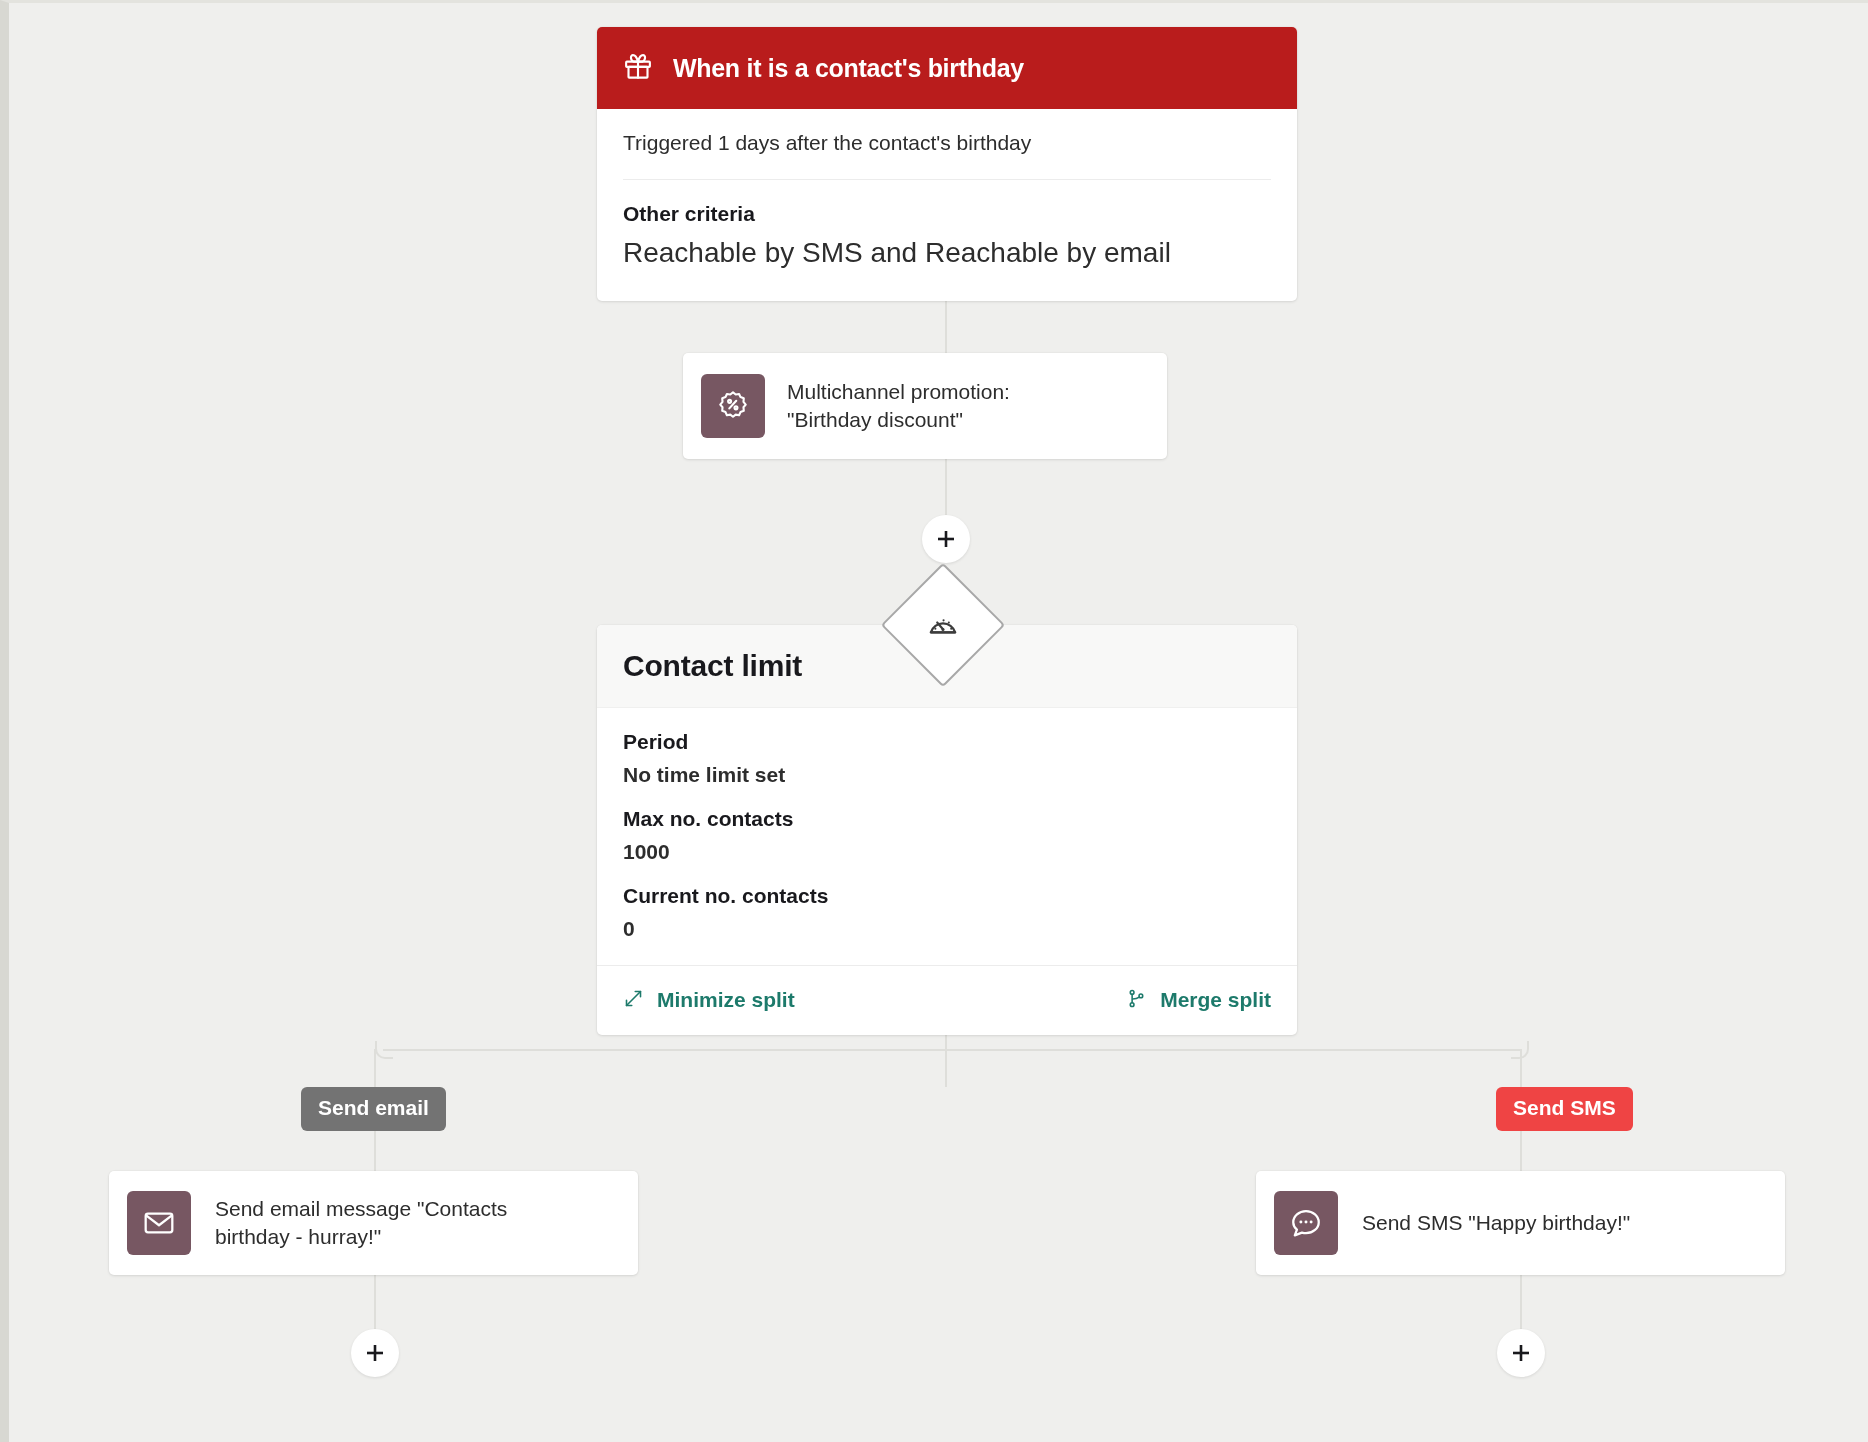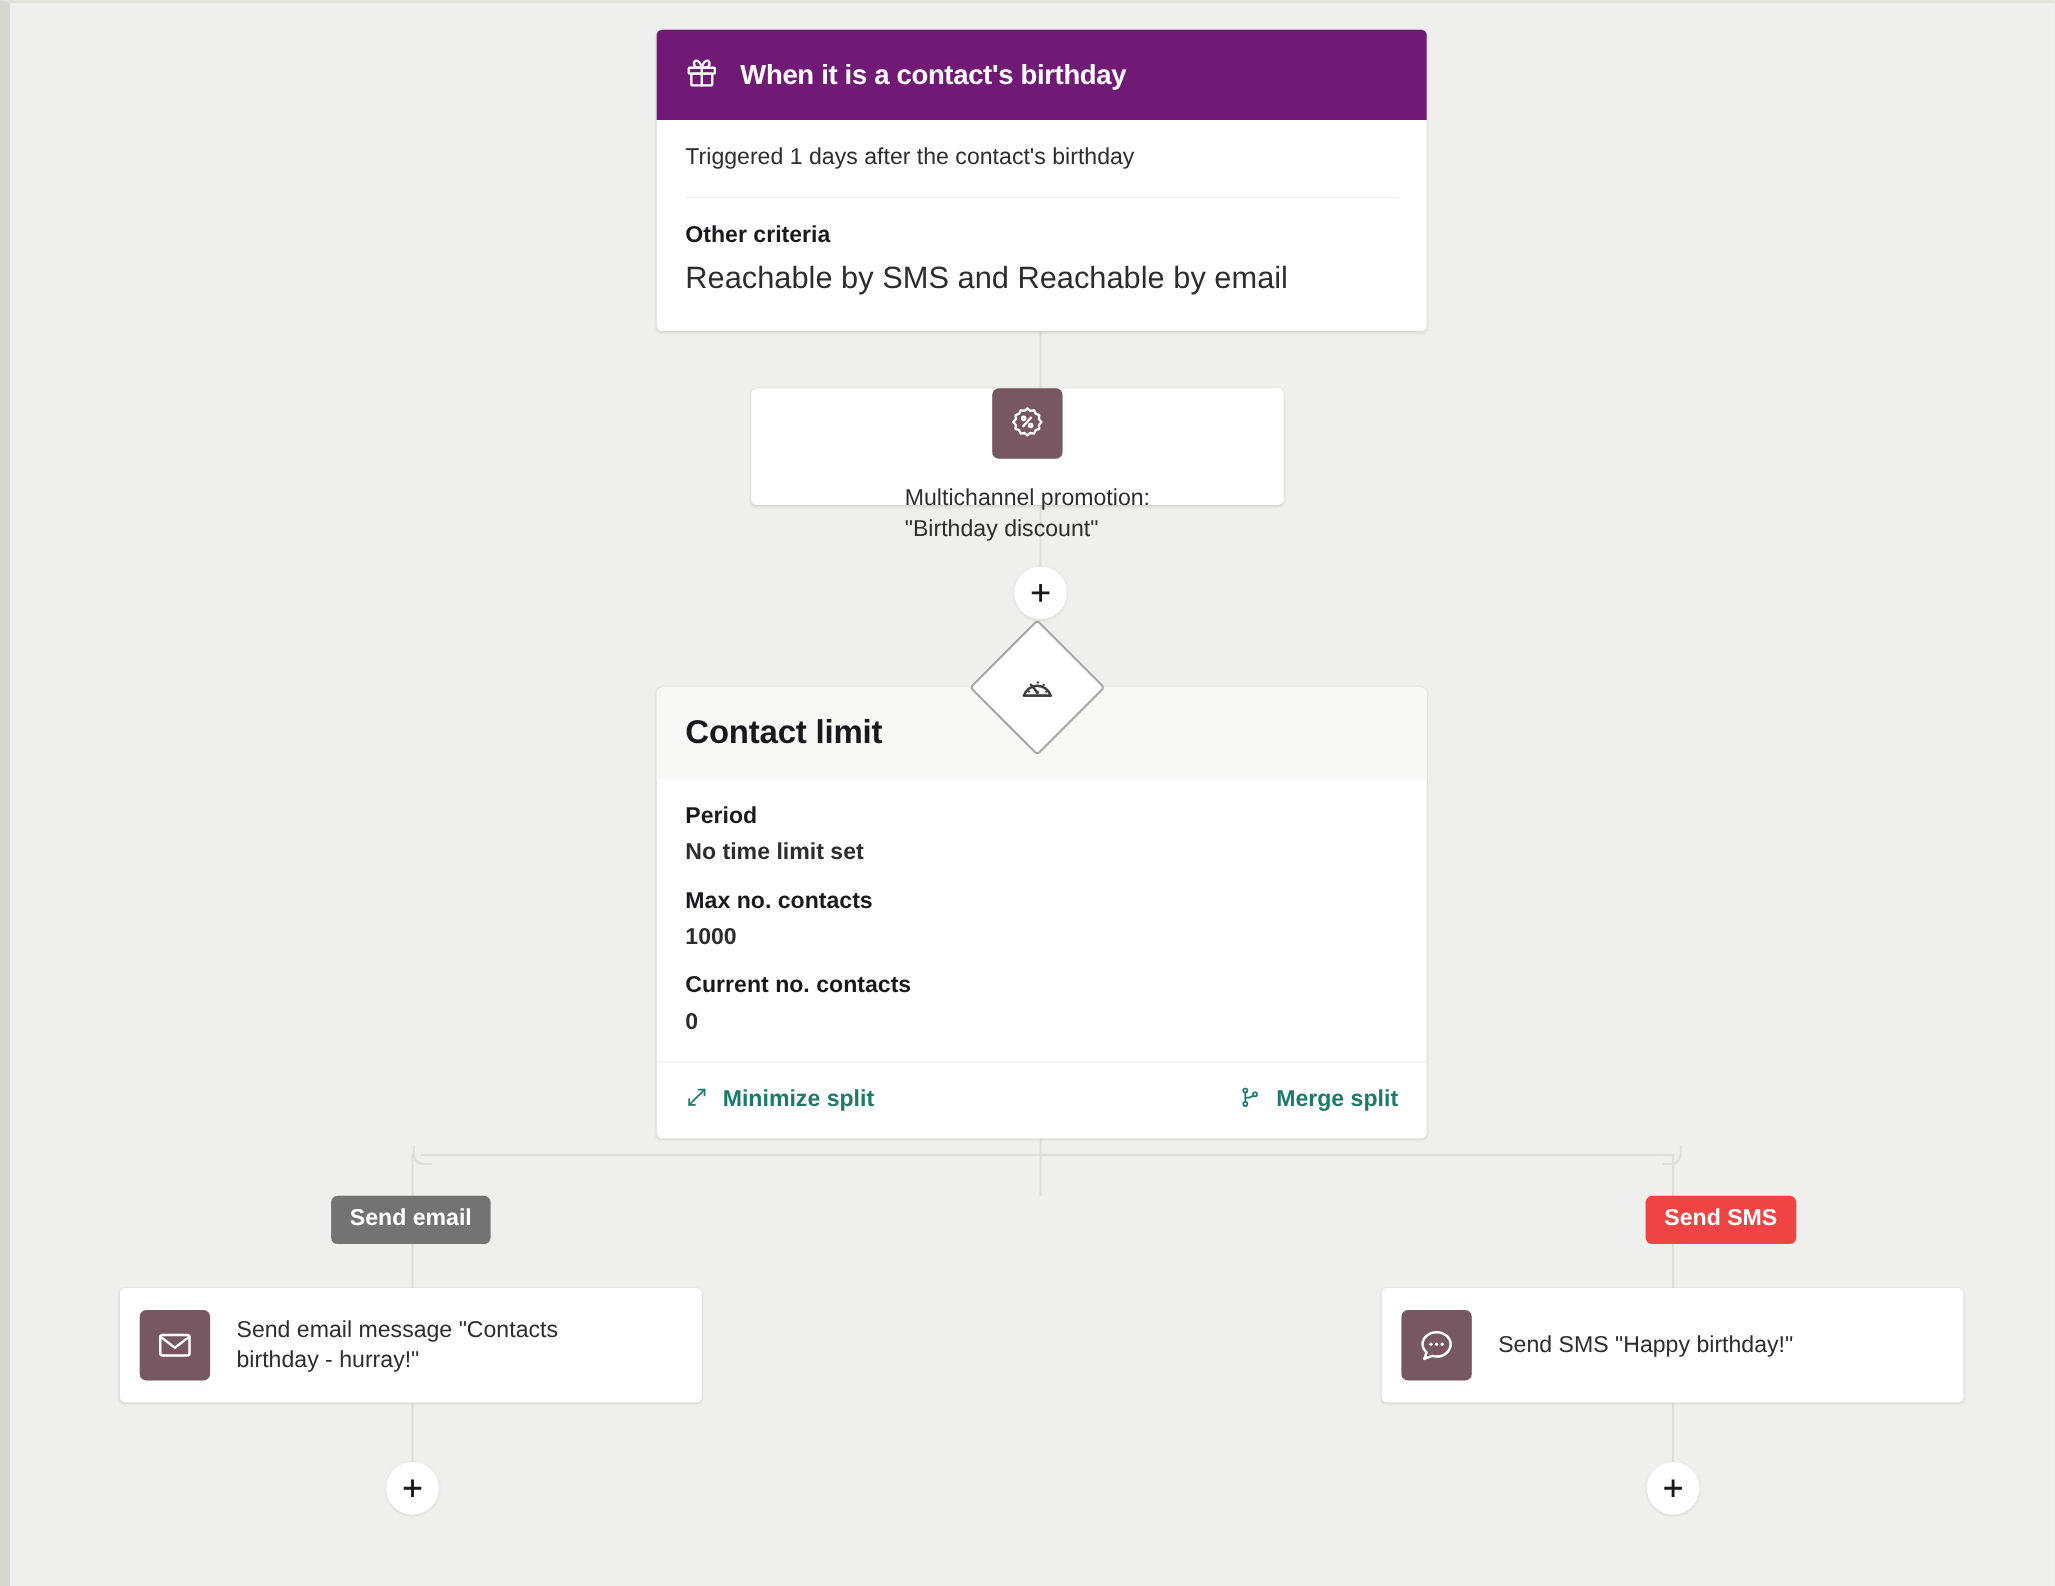--- a/index.html
+++ b/index.html
@@ -54,21 +54,21 @@
     position: absolute;
     background: #ffffff;
     border-radius: 5px;
     box-shadow: 0 1px 3px rgba(0,0,0,0.10), 0 0 0 1px rgba(0,0,0,0.015);
     z-index: 3;
   }
 
   
   #trigger-card { left: 588px; top: 24px; width: 700px; }
   .trigger-head {
-    background: #701a75;
+    background: #b91c1c;
     border-radius: 5px 5px 0 0;
     height: 82px;
     display: flex;
     align-items: center;
     padding: 0 26px;
     gap: 20px;
   }
   .trigger-head-title {
     color: #ffffff;
     font-size: 25px;
@@ -92,21 +92,21 @@
   .trigger-crit-value {
     font-size: 28px;
     color: #2d2d2d;
     padding-top: 11px;
     padding-bottom: 22px;
   }
 
   
   #promotion-card {
     left: 674px; top: 350px; width: 484px; height: 106px;
-    display: flex; align-items: center; padding-left: 18px; gap: 22px; flex-direction: column;
+    display: flex; align-items: center; padding-left: 18px; gap: 22px;
   }
   .icon-tile {
     width: 64px; height: 64px;
     background: #775762;
     border-radius: 6px;
     display: flex; align-items: center; justify-content: center;
     flex: 0 0 auto;
   }
   .node-text {
     font-size: 21px;

